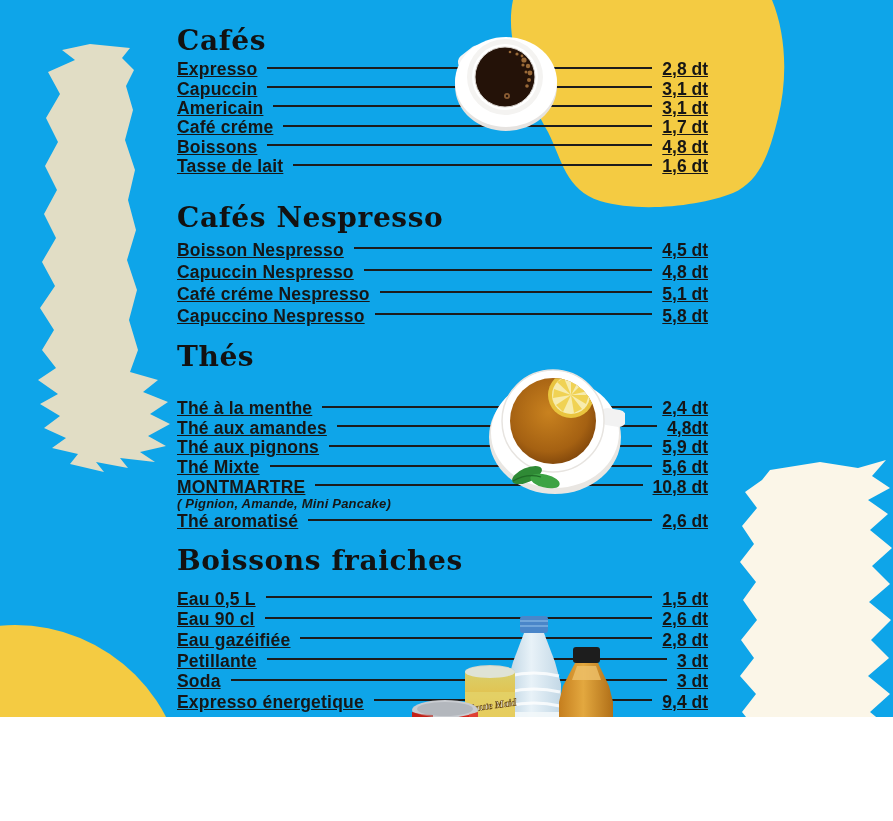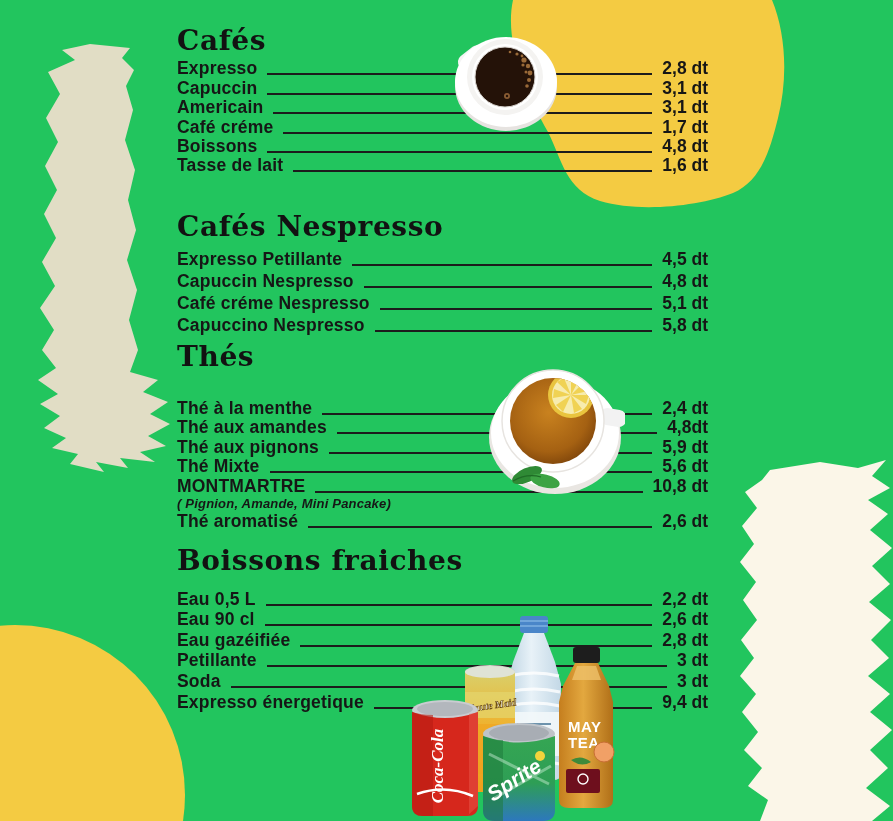--- a/index.html
+++ b/index.html
@@ -1,34 +1,34 @@
 <!DOCTYPE html>
 <html><head>
 <meta charset="utf-8">
 <style>
   html,body{margin:0;padding:0;background:#ffffff;}
   .stage{
-    position:relative;width:893px;height:821px;overflow:hidden;
-    background:#22c55e;
+    position:relative;width:893px;height:717px;overflow:hidden;
+    background:#0ea5e9;
     font-family:"Liberation Sans",sans-serif;
   }
   .bg-svg,.photo{position:absolute;pointer-events:none;}
   .bg-svg{left:0;top:0;}
 
   .section{position:absolute;left:177px;width:531px;color:#161616;}
-  #s1{top:25px}#s2{top:211px}#s3{top:341px}#s4{top:545px}
+  #s1{top:25px}#s2{top:202px}#s3{top:341px}#s4{top:545px}
   .section h2{
     margin:0;font-family:"DejaVu Serif",serif;font-weight:bold;
     font-size:28px;line-height:32px;letter-spacing:.6px;color:#121212;
   }
   .rows{margin-top:3px;}
   #s2 .rows{margin-top:5px}
   #s3 .rows{margin-top:26px}
   #s4 .rows{margin-top:12px}
-  .row{display:flex;align-items:flex-end;}
+  .row{display:flex;align-items:center;text-decoration:underline;}
   #s1 .row{height:19.4px}
   #s2 .row{height:22px}
   #s3 .row{height:19.6px}
   #s4 .row{height:20.6px}
   .iname{font-weight:bold;font-size:17.5px;letter-spacing:.2px;white-space:nowrap;}
   .leader{flex:1;border-bottom:2px solid #1c1c1c;margin:0 10px 4px 10px;min-width:20px;}
   .price{font-weight:bold;font-size:17.5px;white-space:nowrap;}
   .note{font-style:italic;font-weight:bold;font-size:13px;height:15px;line-height:13px;letter-spacing:.2px;}
 </style>
 </head>
@@ -76,21 +76,21 @@
           <span class="leader"></span>
           <span class="price">1,6 dt</span>
         </div>
       </div>
   </section>
 
   <section class="section" id="s2">
     <h2>Cafés Nespresso</h2>
     <div class="rows">
         <div class="row">
-          <span class="iname">Expresso Petillante</span>
+          <span class="iname">Boisson Nespresso</span>
           <span class="leader"></span>
           <span class="price">4,5 dt</span>
         </div>
         <div class="row">
           <span class="iname">Capuccin Nespresso</span>
           <span class="leader"></span>
           <span class="price">4,8 dt</span>
         </div>
         <div class="row">
           <span class="iname">Café créme Nespresso</span>
@@ -141,21 +141,21 @@
         </div>
       </div>
   </section>
 
   <section class="section" id="s4">
     <h2>Boissons fraiches</h2>
     <div class="rows">
         <div class="row">
           <span class="iname">Eau 0,5 L</span>
           <span class="leader"></span>
-          <span class="price">2,2 dt</span>
+          <span class="price">1,5 dt</span>
         </div>
         <div class="row">
           <span class="iname">Eau 90 cl</span>
           <span class="leader"></span>
           <span class="price">2,6 dt</span>
         </div>
         <div class="row">
           <span class="iname">Eau gazéifiée</span>
           <span class="leader"></span>
           <span class="price">2,8 dt</span>

